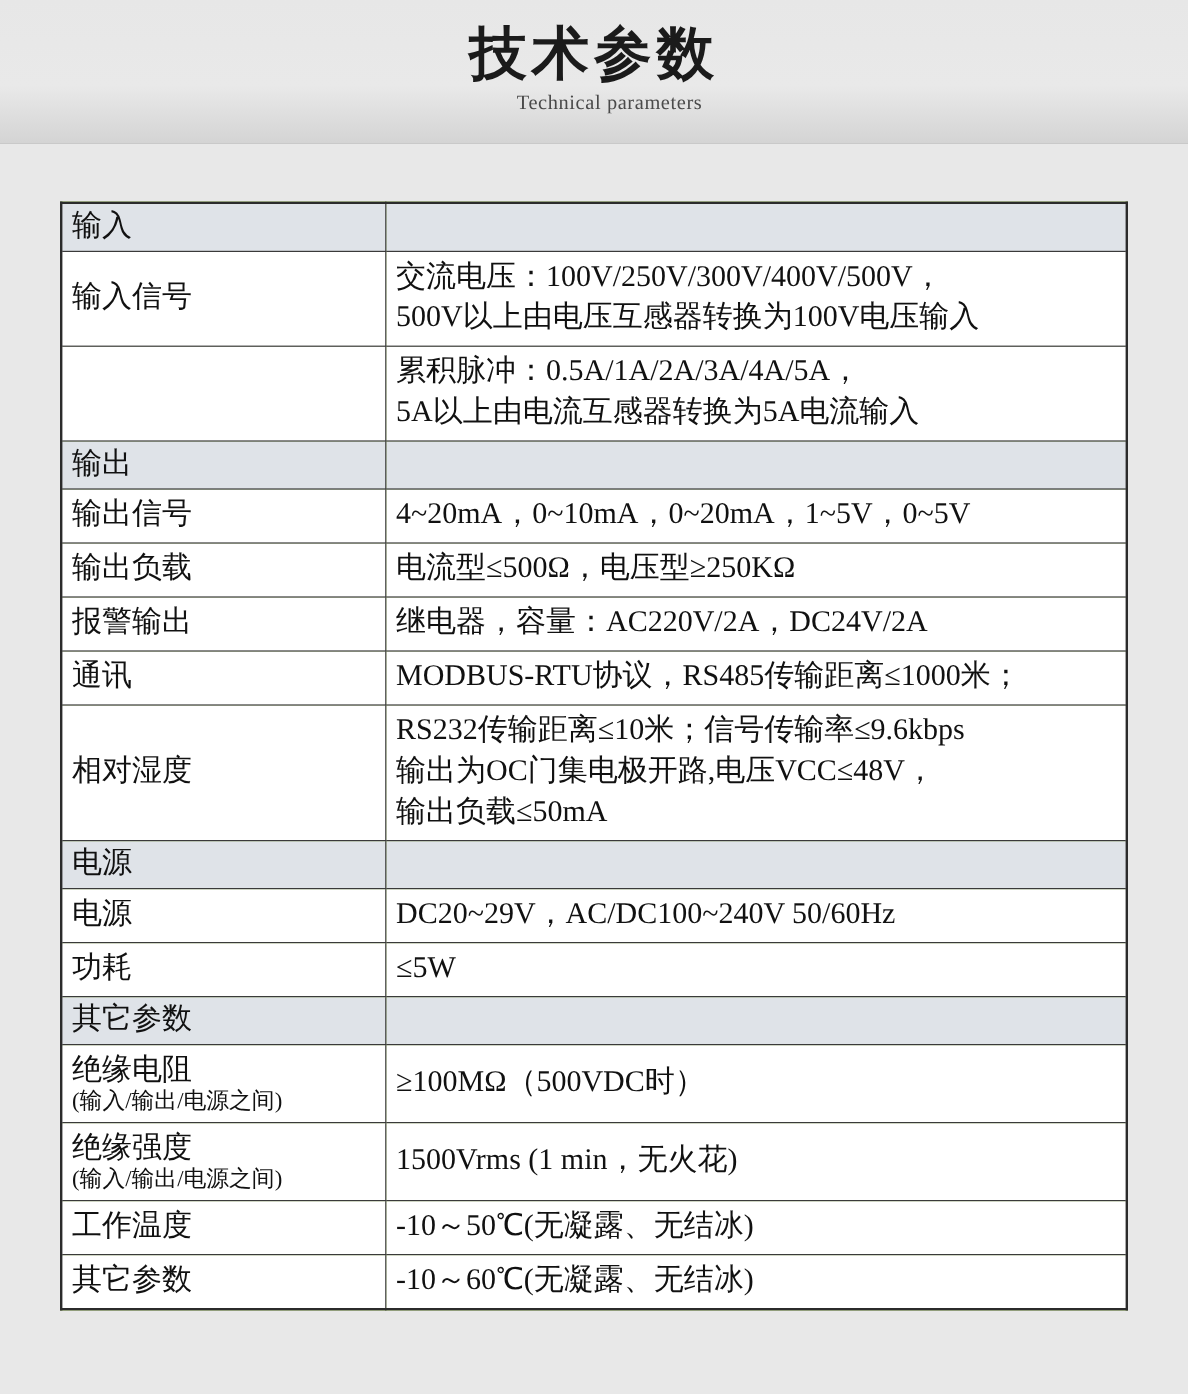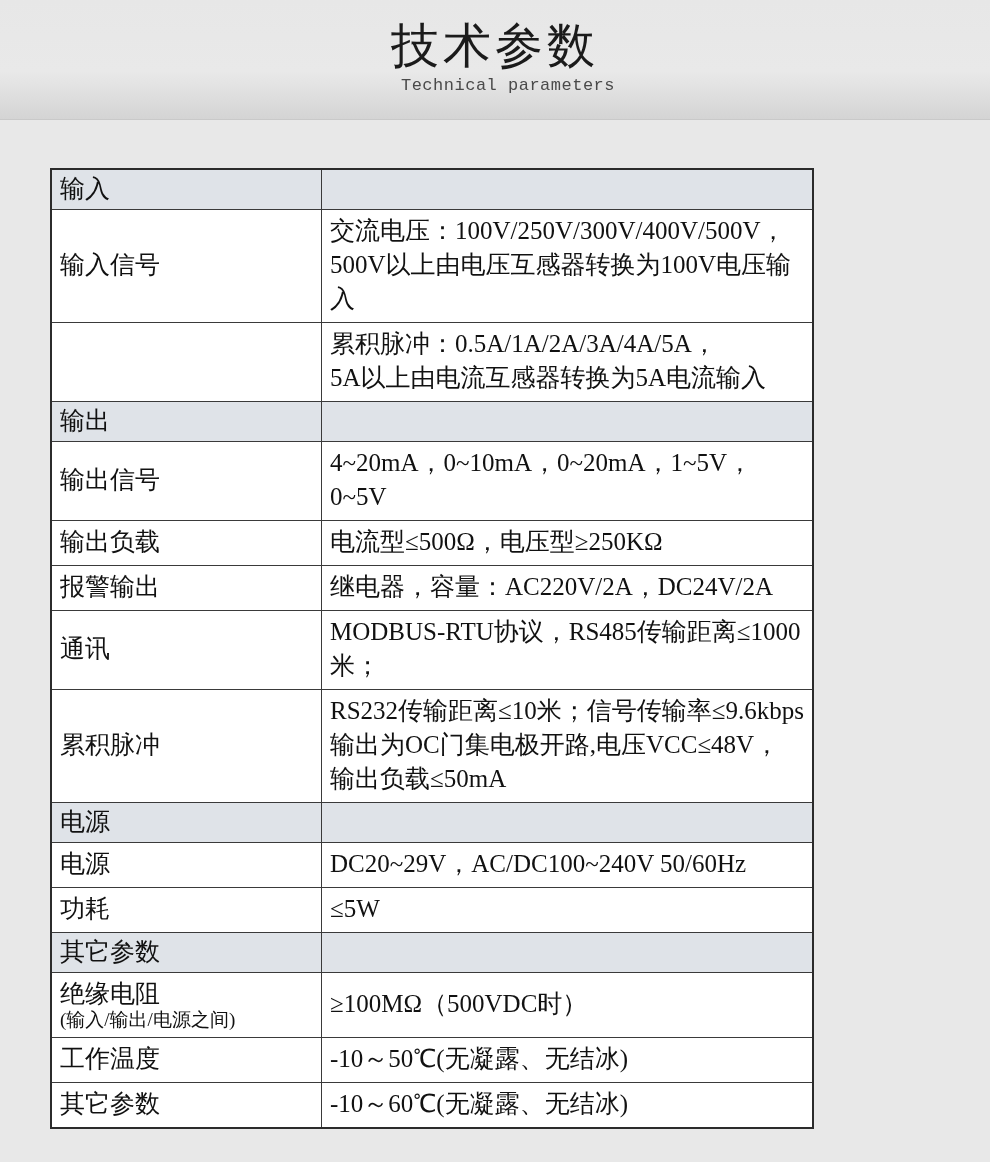--- a/index.html
+++ b/index.html
@@ -16,40 +16,40 @@
   .header {
     height: 120px;
     background: linear-gradient(to bottom, #e7e7e7 0%, #e9e9e9 60%, #d4d4d4 100%);
     border-bottom: 1px solid #c9c9c9;
     text-align: center;
     box-sizing: border-box;
     padding-top: 18px;
   }
   .header-title {
     font-family: "Liberation Sans", sans-serif;
-    font-weight: normal;
+    font-weight: bold;
     font-size: 48px;
     letter-spacing: 4px;
     color: #1b1b1b;
     line-height: 56px;
   }
   .header-sub {
-    font-family: Liberation Mono, monospace;
+    font-family: Liberation Serif, serif;
     font-size: 17px;
     color: #4a4a4a;
     letter-spacing: 0.5px;
     margin-top: 2px;
     padding-left: 26px;
   }
   .table-wrap {
     padding: 48px 50px 0 50px;
     box-sizing: border-box;
   }
   table.spec {
-    width: 764px;
+    width: 890px;
     border-collapse: collapse;
     background: #bef264;
     border: 2px solid #2b2b2b;
     table-layout: fixed;
   }
   table.spec td {
     border: 1px solid #3a3a3a;
     font-size: 25px;
     color: #111;
     padding: 4px 8px 6px 8px;
@@ -150,21 +150,21 @@
         <tr>
           <td class="label">
             <span class="ln">通讯</span>
           </td>
           <td class="value">
             <span class="ln">MODBUS-RTU协议，RS485传输距离≤1000米；</span>
           </td>
         </tr>
         <tr>
           <td class="label">
-            <span class="ln">累积脉冲</span>
+            <span class="ln">相对湿度</span>
           </td>
           <td class="value">
             <span class="ln">RS232传输距离≤10米；信号传输率≤9.6kbps</span>
             <span class="ln">输出为OC门集电极开路,电压VCC≤48V，</span>
             <span class="ln">输出负载≤50mA</span>
           </td>
         </tr>
         <tr class="section">
           <td class="label">
             <span class="ln">电源</span>
@@ -193,20 +193,29 @@
           </td>
           <td class="value"></td>
         </tr>
         <tr>
           <td class="label">
             <span class="ln">绝缘电阻</span>
             <span class="sub">(输入/输出/电源之间)</span>
           </td>
           <td class="value">
             <span class="ln">≥100MΩ（500VDC时）</span>
+          </td>
+        </tr>
+        <tr>
+          <td class="label">
+            <span class="ln">绝缘强度</span>
+            <span class="sub">(输入/输出/电源之间)</span>
+          </td>
+          <td class="value">
+            <span class="ln">1500Vrms (1 min，无火花)</span>
           </td>
         </tr>
         <tr>
           <td class="label">
             <span class="ln">工作温度</span>
           </td>
           <td class="value">
             <span class="ln">-10～50℃(无凝露、无结冰)</span>
           </td>
         </tr>

